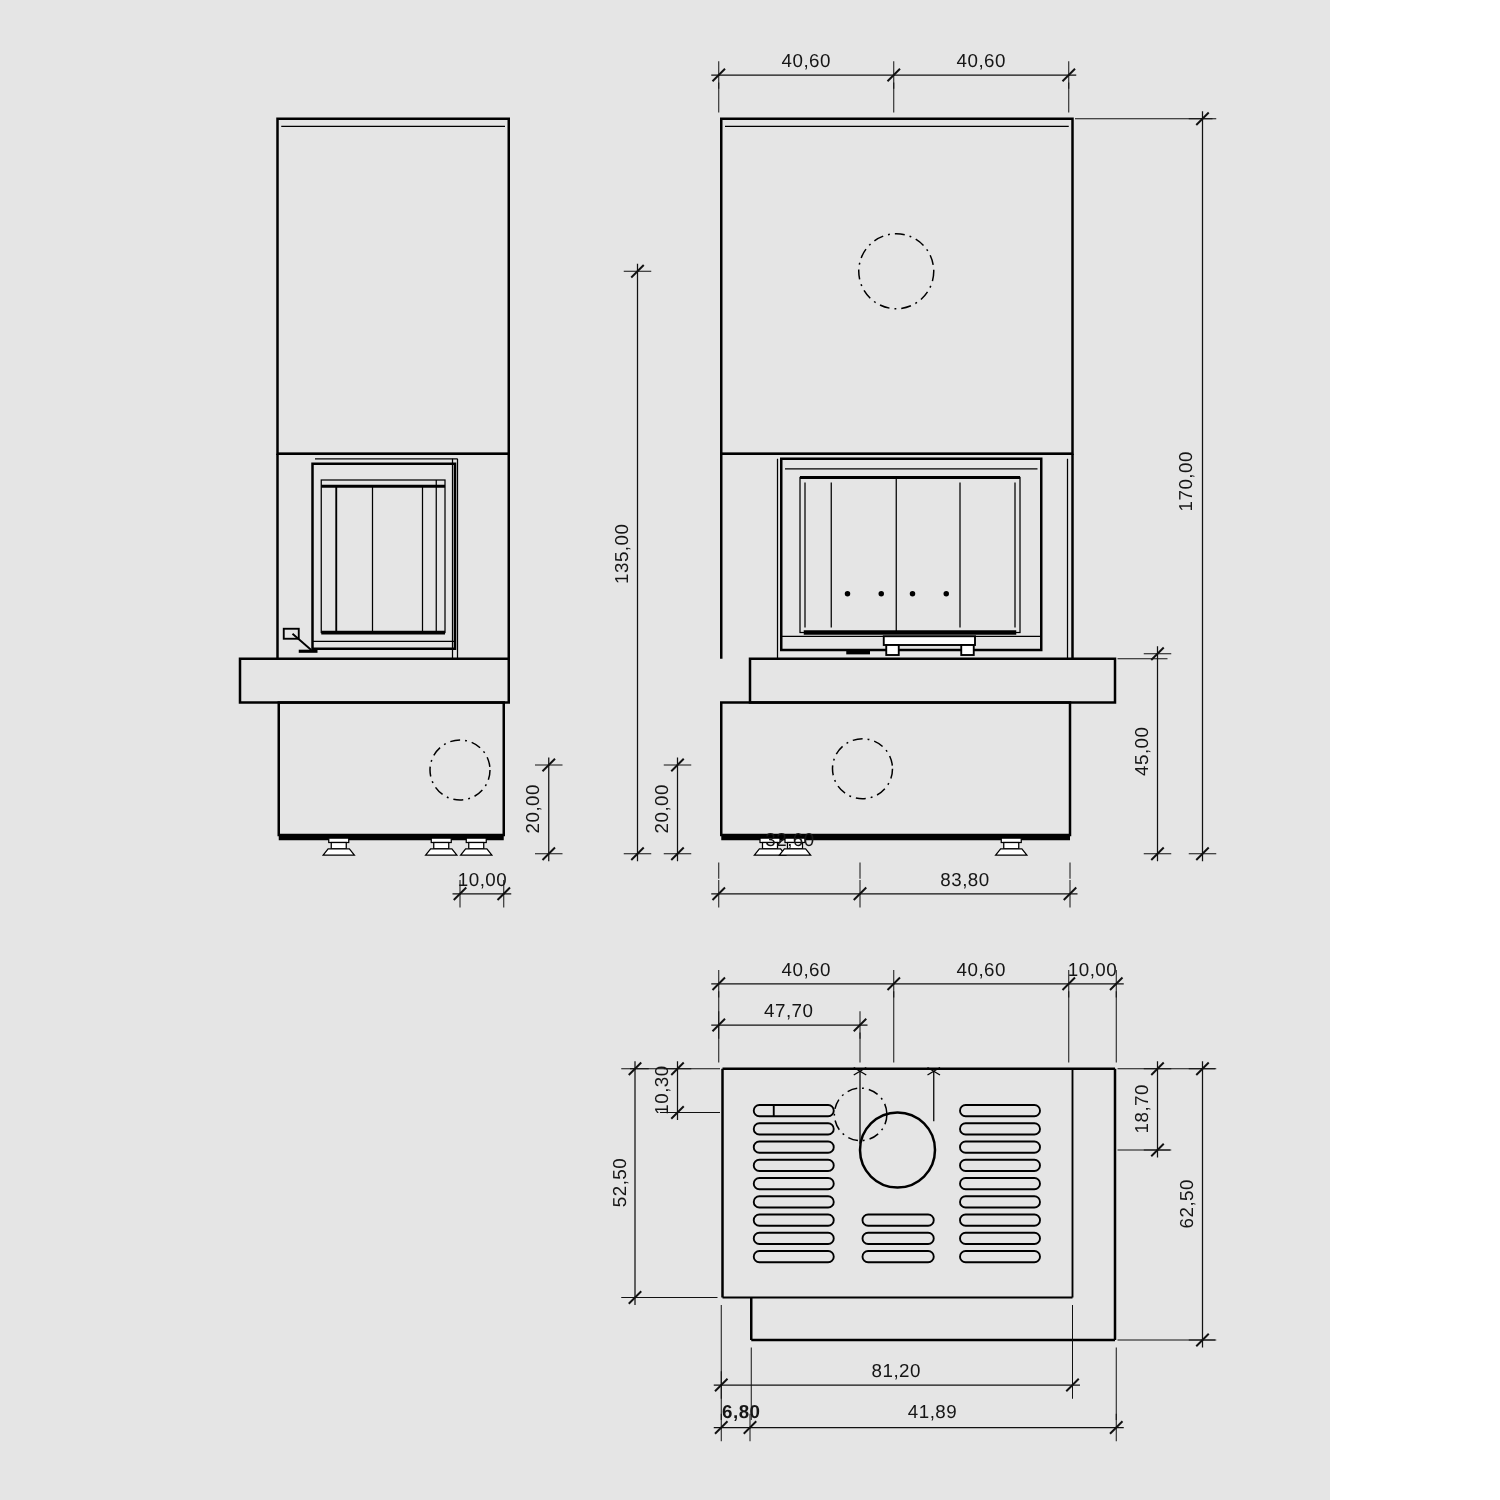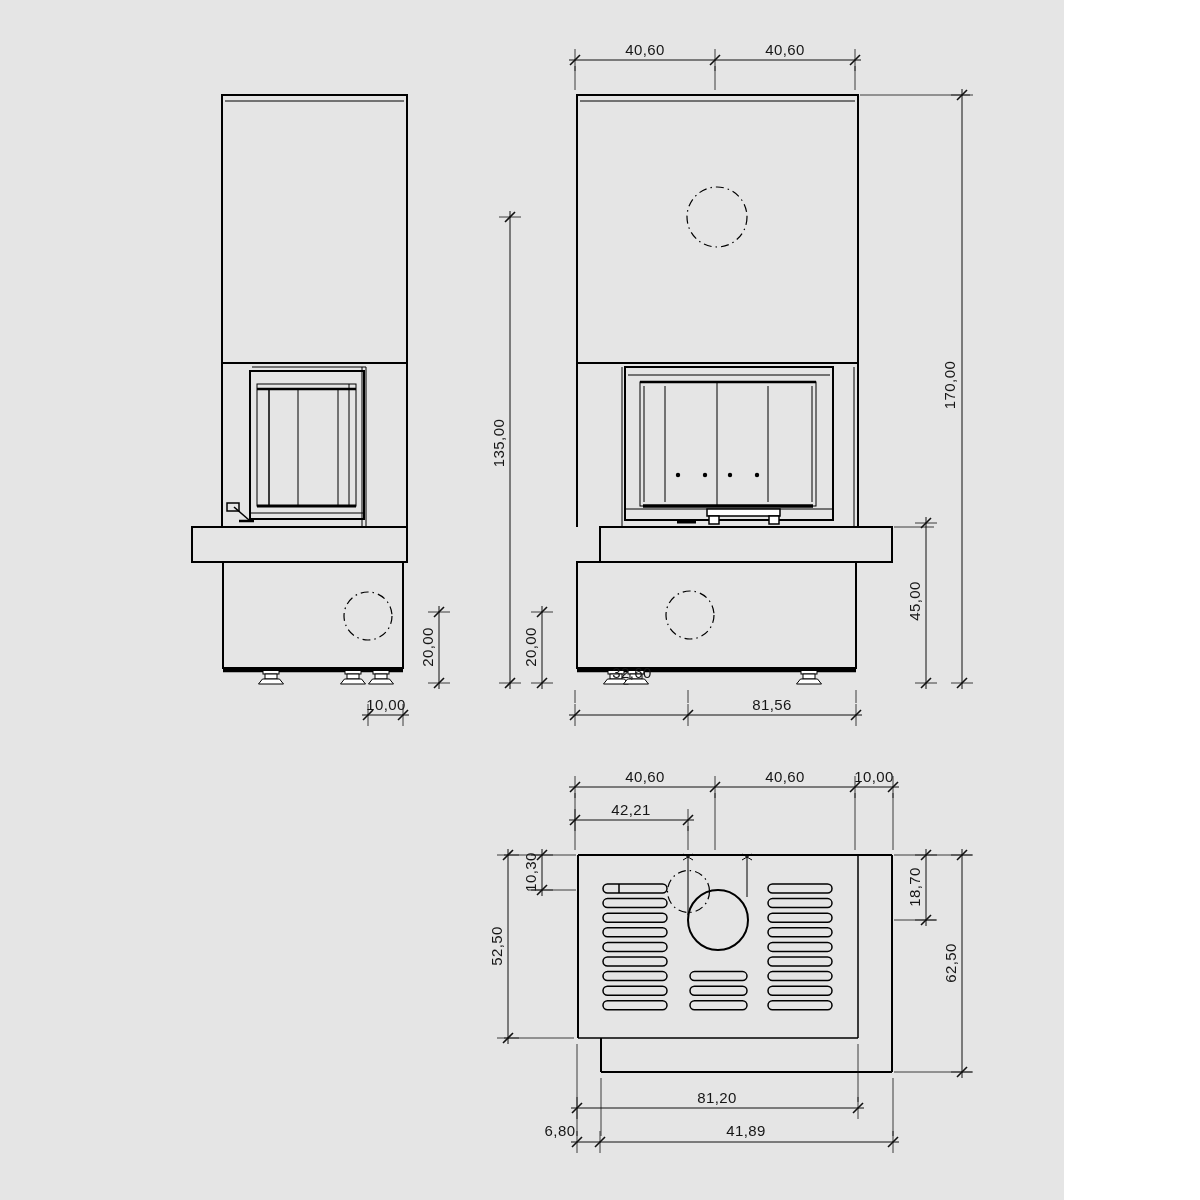--- a/index.html
+++ b/index.html
@@ -268,27 +268,27 @@
         <line x1="575" y1="690" x2="575" y2="703" stroke-width="0.8"></line>
         <line x1="688" y1="690" x2="688" y2="703" stroke-width="0.8"></line>
         <line x1="856" y1="690" x2="856" y2="703" stroke-width="0.8"></line>
       </g>
 </svg>
 
 <div class="dim" style="left:645px;top:49px;">40,60</div>
 <div class="dim" style="left:785px;top:49px;">40,60</div>
 <div class="dim" style="left:386px;top:704px;">10,00</div>
 <div class="dim" style="left:632px;top:672px;">32,60</div>
-<div class="dim" style="left:772px;top:704px;">81,56</div>
+<div class="dim" style="left:772px;top:704px;">83,80</div>
 <div class="dim" style="left:645px;top:776px;">40,60</div>
 <div class="dim" style="left:785px;top:776px;">40,60</div>
 <div class="dim" style="left:874px;top:776px;">10,00</div>
-<div class="dim" style="left:631px;top:809px;">42,21</div>
+<div class="dim" style="left:631px;top:809px;">47,70</div>
 <div class="dim" style="left:717px;top:1097px;">81,20</div>
-<div class="dim" style="left:560px;top:1130px;">6,80</div>
+<div class="dim" style="left:593px;top:1130px;font-weight:bold;">6,80</div>
 <div class="dim" style="left:746px;top:1130px;">41,89</div>
 <div class="dim v" style="left:498px;top:443px;">135,00</div>
 <div class="dim v" style="left:427px;top:647px;">20,00</div>
 <div class="dim v" style="left:530px;top:647px;">20,00</div>
 <div class="dim v" style="left:949px;top:385px;">170,00</div>
 <div class="dim v" style="left:914px;top:601px;">45,00</div>
 <div class="dim v" style="left:496px;top:946px;">52,50</div>
 <div class="dim v" style="left:530px;top:872px;">10,30</div>
 <div class="dim v" style="left:914px;top:887px;">18,70</div>
 <div class="dim v" style="left:950px;top:963px;">62,50</div>

